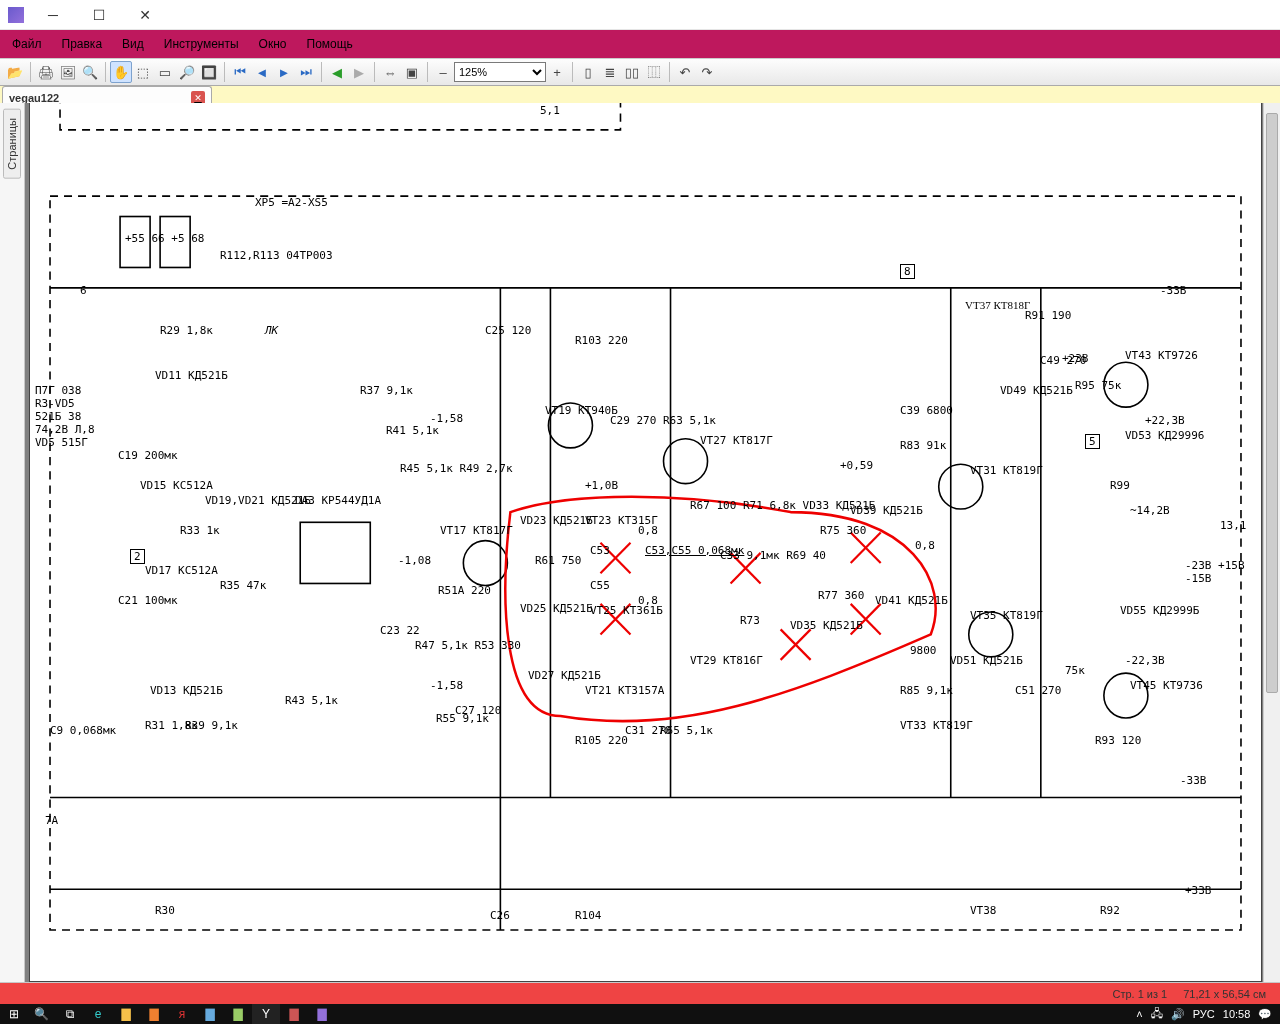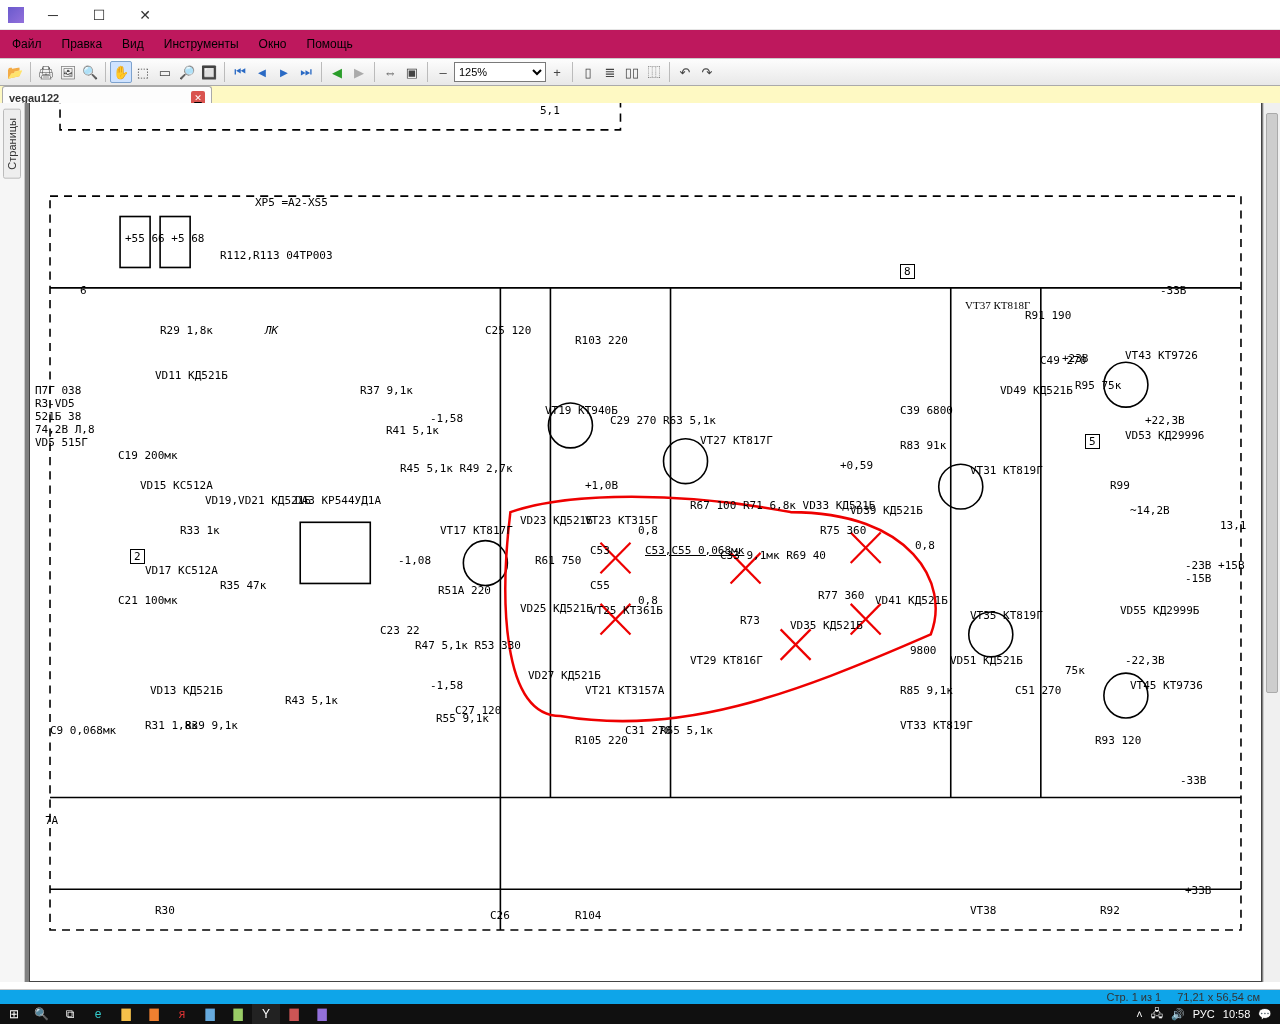--- a/index.html
+++ b/index.html
@@ -35,21 +35,21 @@
 .docarea { flex: 1; background: #808080; position: relative; overflow: hidden; }
 .page { position: absolute; left: 4px; top: -20px; right: 18px; bottom: 0; background: #fff; border: 1px solid #444; }
 .scrollbar-v { position: absolute; right: 0; top: 0; bottom: 0; width: 17px; background: #f0f0f0; border-left: 1px solid #ccc; }
 .scrollbar-v .thumb { position: absolute; left: 2px; right: 2px; top: 10px; height: 580px; background: #cdcdcd; border: 1px solid #aaa; border-radius: 2px; }
 
 
 .page .note { position: absolute; font-size: 11px; color: #000; font-family: monospace; }
 .page svg.schem { position: absolute; inset: 0; width: 100%; height: 100%; }
 
 
-.statusbar { position: absolute; left: 0; right: 0; bottom: 20px; height: 15px; background: #0ea5e9; border-top: 1px solid #c8c8c8; display: flex; align-items: center; justify-content: flex-end; padding: 0 20px; gap: 16px; font-size: 11px; color: #333; }
+.statusbar { position: absolute; left: 0; right: 0; bottom: 20px; height: 22px; background: #ef4444; border-top: 1px solid #c8c8c8; display: flex; align-items: center; justify-content: flex-end; padding: 0 14px; gap: 16px; font-size: 11px; color: #333; }
 
 
 .taskbar { position: absolute; left: 0; right: 0; bottom: 0; height: 20px; background: #101010; display: flex; align-items: center; }
 .taskbar .tk { width: 28px; height: 20px; display: flex; align-items: center; justify-content: center; font-size: 12px; color: #fff; }
 .taskbar .tray { margin-left: auto; display: flex; align-items: center; gap: 8px; padding: 0 8px; color: #fff; font-size: 11px; }
 </style>
 </head>
 <body>
 
 <div class="titlebar">

